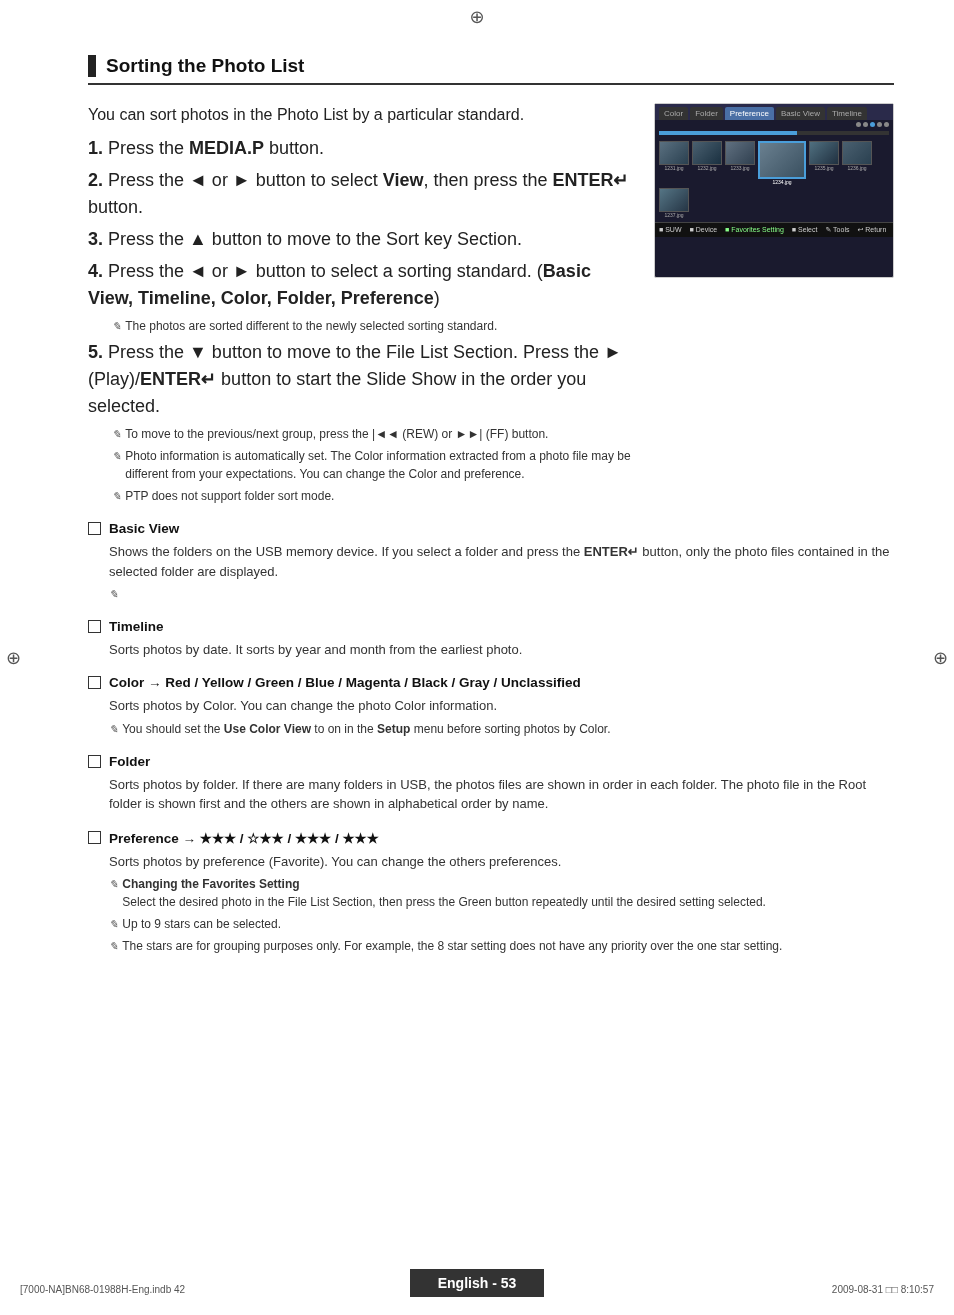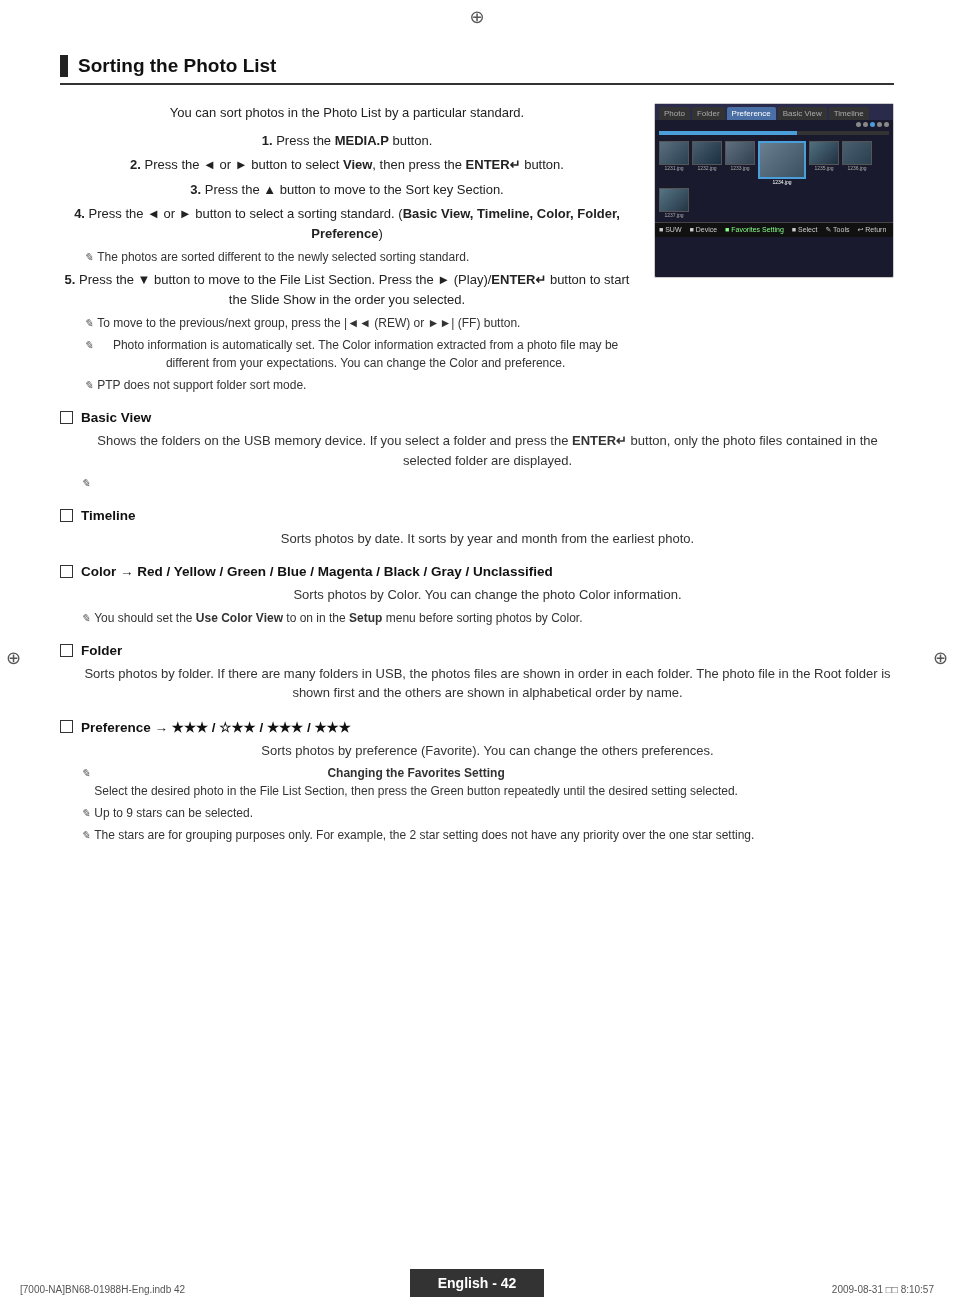--- a/index.html
+++ b/index.html
@@ -32,22 +32,21 @@
     .crosshair-right {
       position: absolute;
       top: 50%;
       right: 6px;
       transform: translateY(-50%);
       font-size: 18px;
       color: #555;
     }
 
     .main-content {
-      padding: 55px 60px 80px 60px;
-      text-align: center;
+      padding: 55px 60px 80px 88px;
     }
 
     
     .section-header {
       display: flex;
       align-items: center;
       border-bottom: 2px solid #333;
       padding-bottom: 6px;
       margin-bottom: 18px;
     }
@@ -68,21 +67,21 @@
     .intro-area {
       display: flex;
       gap: 20px;
       margin-bottom: 10px;
     }
     .intro-text {
       flex: 1;
     }
     .intro-text p {
       margin-bottom: 8px;
-      font-size: 13px;
+      font-size: 16px;
       line-height: 1.5;
     }
 
     
     .screenshot-box {
       width: 240px;
       flex-shrink: 0;
       border: 1px solid #ccc;
       background: #1a1a2e;
       border-radius: 2px;
@@ -214,21 +213,21 @@
       right: 20px;
       font-size: 10px;
       color: #555;
     }
 
     .intro-steps {
       margin-bottom: 6px;
     }
     .step-line {
       margin-bottom: 5px;
-      font-size: 13px;
+      font-size: 18px;
       line-height: 1.5;
     }
     .step-num {
       font-weight: bold;
     }
 
     .indent-note {
       margin-left: 24px;
     }
   </style>
@@ -297,21 +296,21 @@
             <span class="note-icon">✎</span>
             <span>PTP does not support folder sort mode.</span>
           </div>
         </div>
       </div>
     </div>
 
     <div class="screenshot-box">
 
       <div class="screenshot-tabs">
-        <div class="screenshot-tab">Photo</div>
+        <div class="screenshot-tab">Color</div>
         <div class="screenshot-tab">Folder</div>
         <div class="screenshot-tab active">Preference</div>
         <div class="screenshot-tab">Basic View</div>
         <div class="screenshot-tab">Timeline</div>
       </div>
 
       <div style="display:flex;justify-content:flex-end;padding:2px 4px;gap:2px;background:#1a1a2e;">
         <div class="screenshot-dot"></div>
         <div class="screenshot-dot"></div>
         <div class="screenshot-dot active"></div>
@@ -425,24 +424,24 @@
           <b>Changing the Favorites Setting</b><br>
           <span>Select the desired photo in the File List Section, then press the Green button repeatedly until the desired setting selected.</span>
         </div>
       </div>
       <div class="note">
         <span class="note-icon">✎</span>
         <span>Up to 9 stars can be selected.</span>
       </div>
       <div class="note">
         <span class="note-icon">✎</span>
-        <span>The stars are for grouping purposes only. For example, the 2 star setting does not have any priority over the one star setting.</span>
+        <span>The stars are for grouping purposes only. For example, the 8 star setting does not have any priority over the one star setting.</span>
       </div>
     </div>
   </div>
 
 </div>
 
 <div class="page-footer">
-  <div class="page-number-box">English - 42</div>
+  <div class="page-number-box">English - 53</div>
 </div>
 <div class="footer-left">[7000-NA]BN68-01988H-Eng.indb   42</div>
 <div class="footer-right">2009-08-31   □□ 8:10:57</div>
 
 </body></html>

